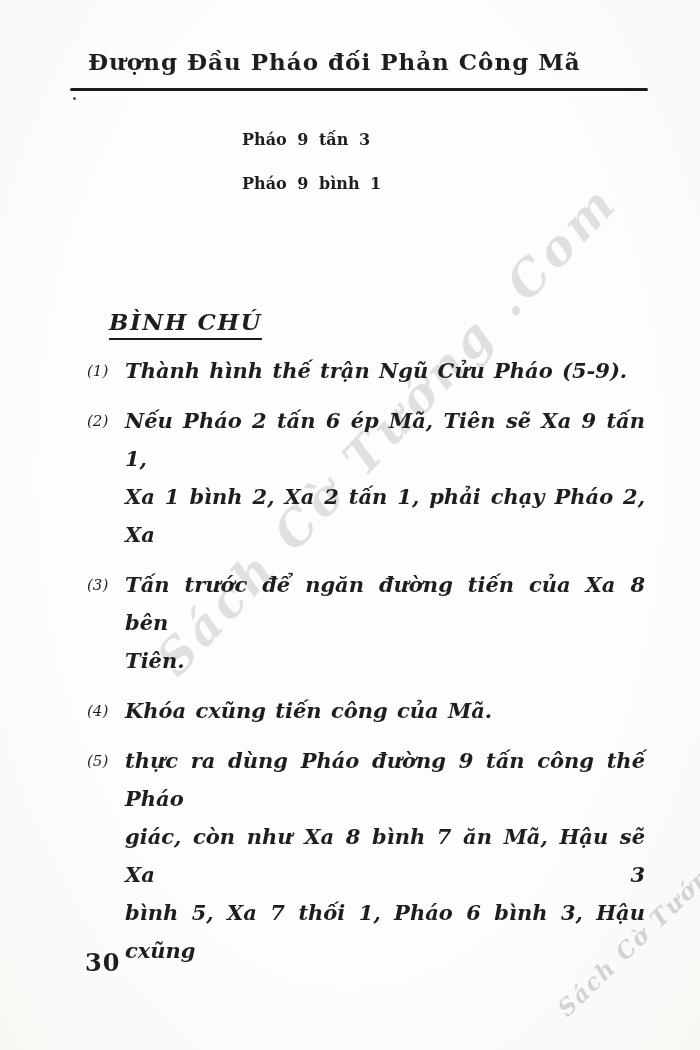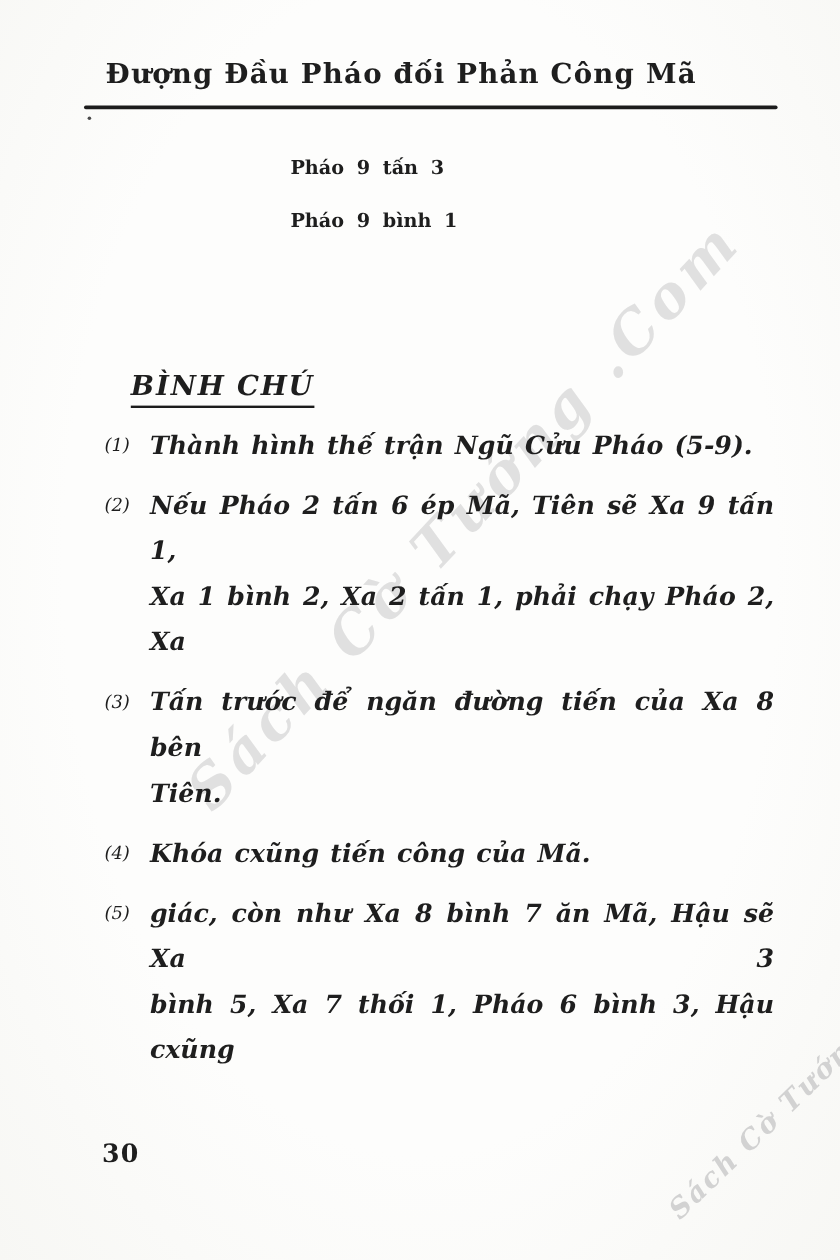--- a/index.html
+++ b/index.html
@@ -63,21 +63,21 @@
   .note { position:relative; margin-bottom:12px; }
   .note-marker {
     position:absolute; left:-38px; top:0; font-size:15px; line-height:38px;
     font-weight:400; letter-spacing:0; word-spacing:0; white-space:nowrap;
   }
   .note-line { text-align:justify; text-align-last:justify; -moz-text-align-last:justify; }
   .note-line.last { text-align-last:left; -moz-text-align-last:left; }
 
   .page-number {
     position:absolute; left:85px; top:948px;
-    font-weight:700; font-size:21px; letter-spacing:1px;
+    font-weight:700; font-size:24px; letter-spacing:1px;
   }
 </style>
 </head>
 <body>
 
 <div class="page">
 
   <div class="wm wm-center">Sách Cờ Tướng .Com</div>
   <div class="wm wm-corner">Sách Cờ Tướng .Com</div>
 
@@ -111,19 +111,20 @@
         <span class="note-marker">(3)</span>
         <div class="note-line">Tấn trước để ngăn đường tiến của Xa 8 bên</div>
         <div class="note-line last">Tiên.</div>
       </div>
       <div class="note">
         <span class="note-marker">(4)</span>
         <div class="note-line last">Khóa cxũng tiến công của Mã.</div>
       </div>
       <div class="note">
         <span class="note-marker">(5)</span>
+        <div class="note-line">thực ra dùng Pháo đường 9 tấn công thế Pháo</div>
         <div class="note-line">giác, còn như Xa 8 bình 7 ăn Mã, Hậu sẽ Xa 3</div>
         <div class="note-line">bình 5, Xa 7 thối 1, Pháo 6 bình 3, Hậu cxũng</div>
       </div>
     </div>
 
   <div class="page-number">30</div>
 </div>
 
 </body></html>

